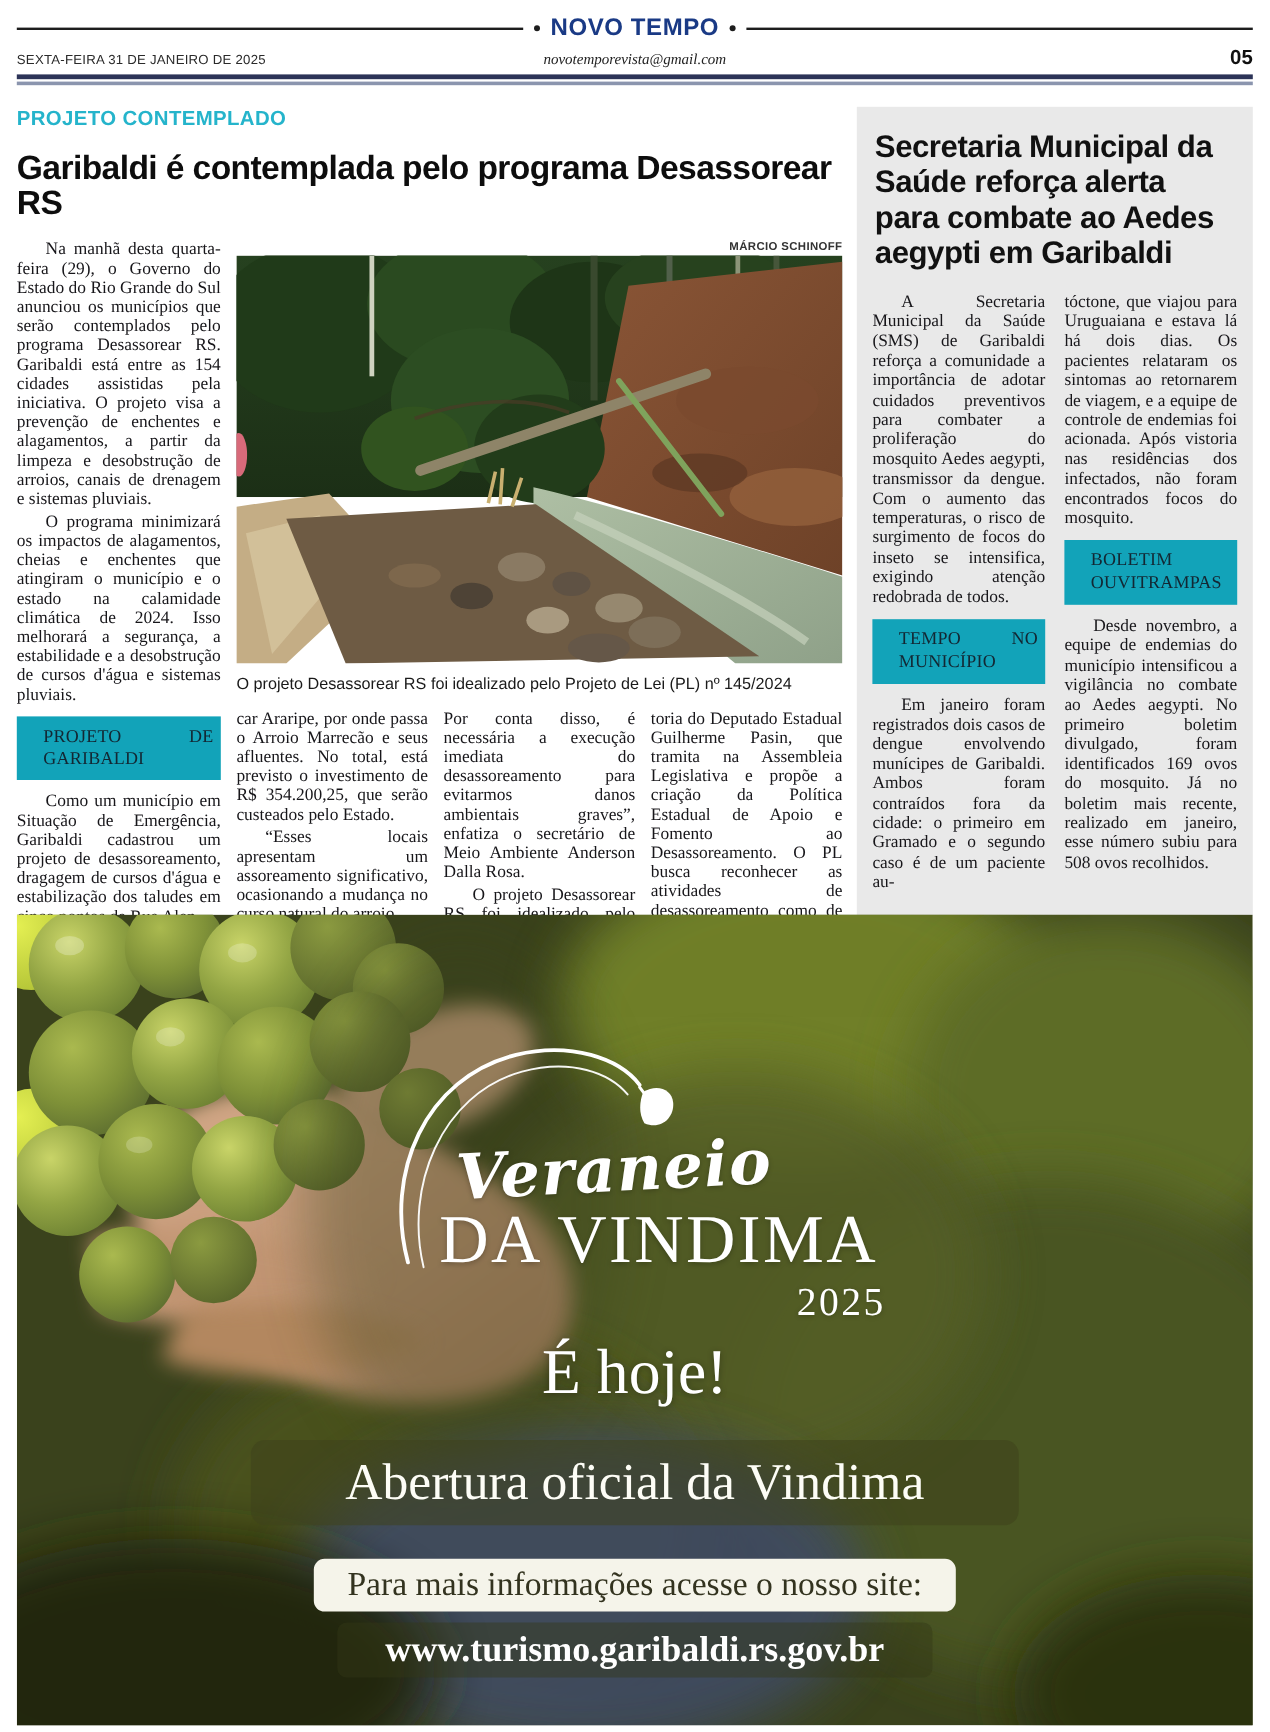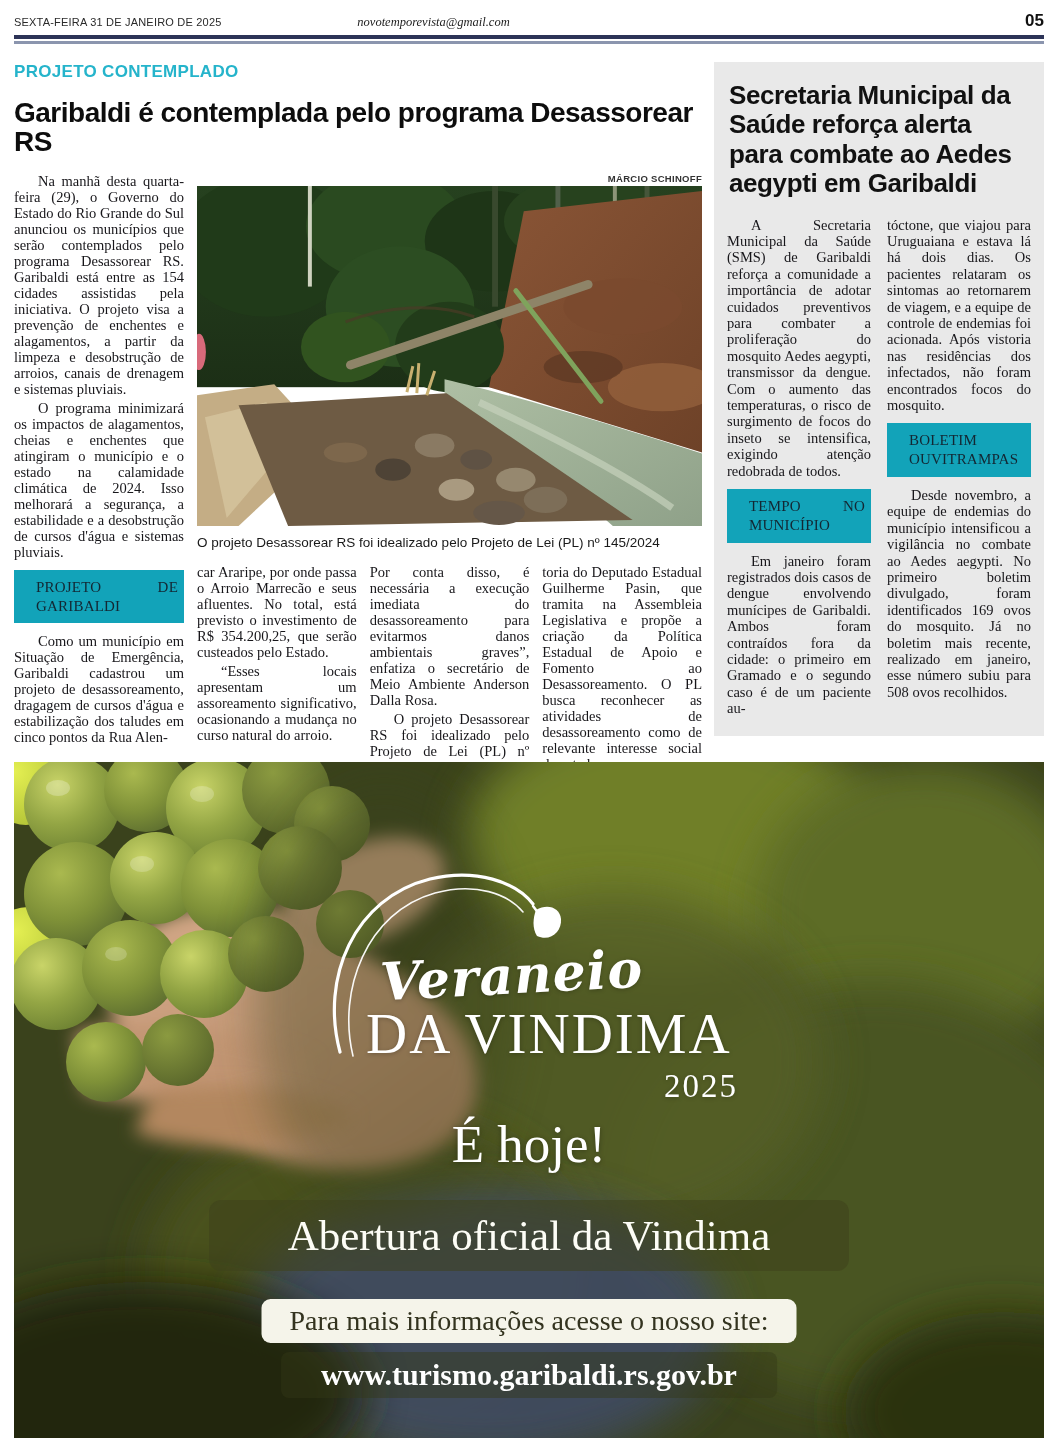--- a/index.html
+++ b/index.html
@@ -6,21 +6,21 @@
   body{width:1058px;height:1443px;position:relative;font-family:"Liberation Sans",sans-serif;color:#111;overflow:hidden;}
   .page{padding:8px 14px 0 14px;}
 
   
   .mast-row1{display:flex;align-items:center;gap:9px;margin-top:4px;}
   .mast-rule{flex:1;height:2px;background:#1d1d1d;}
   .mast-dot{width:5px;height:5px;border-radius:50%;background:#1d1d1d;flex:0 0 auto;}
   .mast-title{font-size:20px;font-weight:bold;letter-spacing:.5px;color:#1a3a85;white-space:nowrap;}
   .mast-row2{display:flex;align-items:baseline;margin-top:3px;}
   .mast-date{flex:1;font-size:11px;color:#2a2a2a;letter-spacing:.2px;}
-  .mast-email{flex:1;font-style:italic;font-size:12.5px;color:#222;font-family:"Liberation Serif",serif;}
+  .mast-email{flex:1;text-align:center;font-style:italic;font-size:12.5px;color:#222;font-family:"Liberation Serif",serif;}
   .mast-page{flex:1;text-align:right;font-size:17px;font-weight:bold;color:#111;}
   .mast-rule-dark{height:4px;background:#2c3357;margin-top:4px;}
   .mast-rule-light{height:3px;background:#8b95ae;margin-top:2px;}
 
   
   .content{display:flex;gap:12px;margin-top:18px;}
   .main-col{width:688px;flex:0 0 auto;}
   .side-col{width:330px;flex:0 0 auto;background:#e9e9e9;padding:13px 13px 16px 13px;box-sizing:border-box;align-self:flex-start;}
 
   .kicker{color:#25b4cb;font-weight:bold;font-size:17px;letter-spacing:.3px;}
@@ -60,20 +60,27 @@
   .ad-event{position:absolute;left:50%;top:438px;transform:translateX(-50%);width:640px;background:rgba(62,66,28,.55);border-radius:12px;padding:11px 0;text-align:center;color:#fdfdf6;font-family:"Liberation Serif",serif;font-size:43px;}
   .ad-info{position:absolute;left:50%;top:537px;transform:translateX(-50%);background:#f5f4ea;border-radius:9px;padding:6px 28px;color:#33331f;font-family:"Liberation Serif",serif;font-size:28px;white-space:nowrap;}
   .ad-url{position:absolute;left:50%;top:590px;transform:translateX(-50%);background:rgba(50,55,22,.45);border-radius:8px;padding:6px 40px;color:#ffffff;font-family:"Liberation Serif",serif;font-weight:bold;font-size:30px;white-space:nowrap;}
 </style>
 </head>
 <body>
 
 <div class="page">
 
   <div>
+    <div class="mast-row1">
+      <div class="mast-rule"></div>
+      <div class="mast-dot"></div>
+      <div class="mast-title">NOVO TEMPO</div>
+      <div class="mast-dot"></div>
+      <div class="mast-rule"></div>
+    </div>
     <div class="mast-row2">
       <div class="mast-date">SEXTA-FEIRA 31 DE JANEIRO DE 2025</div>
       <div class="mast-email">novotemporevista@gmail.com</div>
       <div class="mast-page">05</div>
     </div>
     <div class="mast-rule-dark"></div>
     <div class="mast-rule-light"></div>
   </div>
 
   <div class="content">

